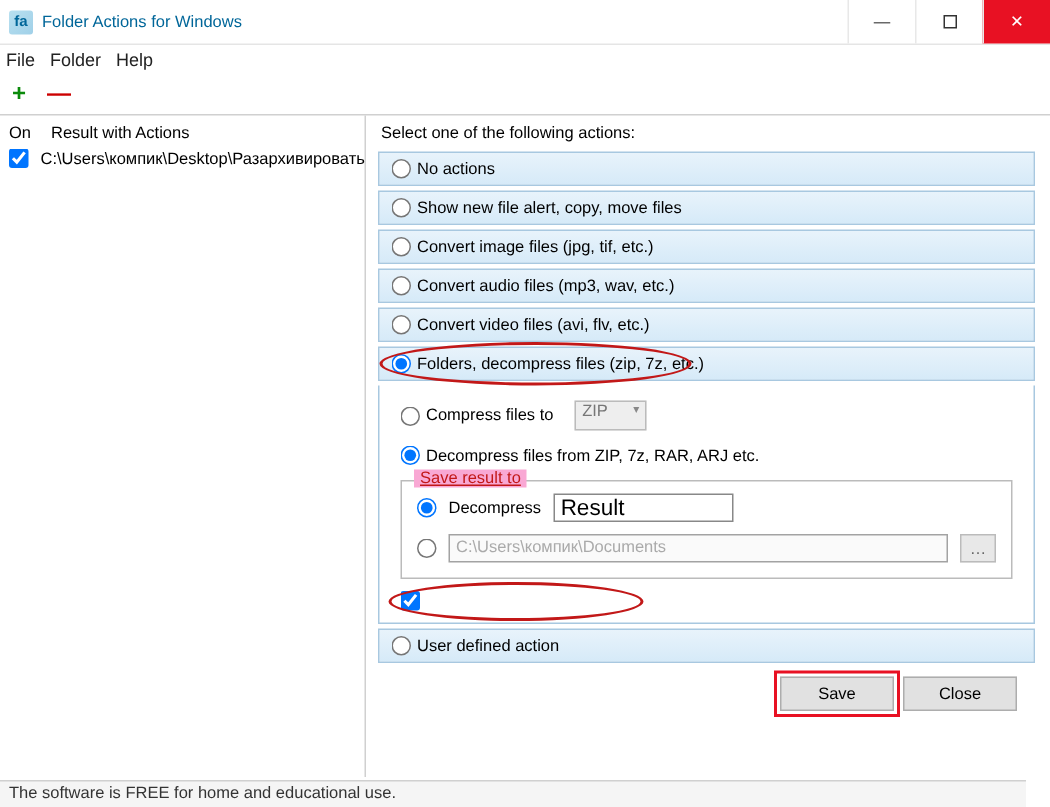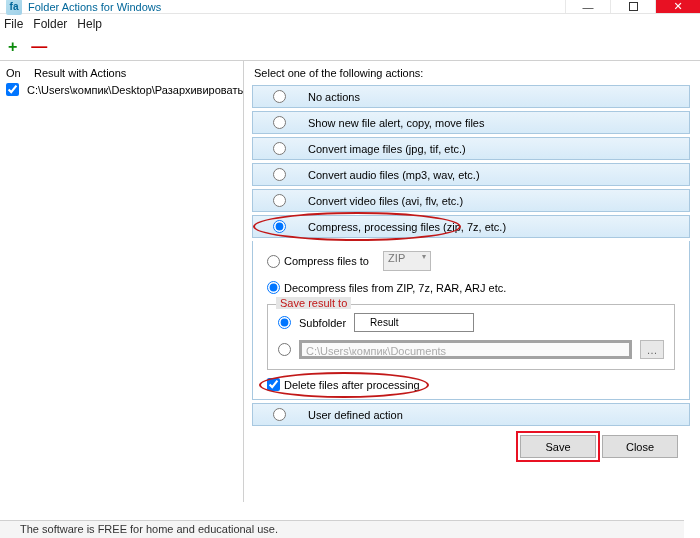--- a/index.html
+++ b/index.html
@@ -1,18 +1,18 @@
 <!DOCTYPE html>
 <html><head>
 <meta charset="utf-8">
 <style>
 * { box-sizing: border-box; margin: 0; padding: 0; }
 body { font-family: "Segoe UI", Tahoma, sans-serif; font-size: 11px; background: #fff; width: 700px; height: 538px; overflow: hidden; position: relative; }
 
-.titlebar { height: 14px; background: #fff; border-bottom: 1px solid #e5e5e5; display: flex; align-items: center; padding-left: 6px; }
+.titlebar { height: 30px; background: #fff; border-bottom: 1px solid #e5e5e5; display: flex; align-items: center; padding-left: 6px; }
 .titlebar-icon { width: 16px; height: 16px; background: linear-gradient(135deg,#b8e0f0,#a0d0e8); color: #006699; font-weight: bold; font-size: 10px; display: flex; align-items: center; justify-content: center; border-radius: 2px; margin-right: 6px; }
 .titlebar-text { color: #006699; font-size: 11px; flex: 1; }
 .win-buttons { display: flex; height: 100%; }
 .win-btn { width: 45px; height: 100%; display: flex; align-items: center; justify-content: center; border-left: 1px solid #e8e8e8; font-size: 11px; color: #333; }
 .win-btn.close { background: #e81123; color: #fff; }
 .win-btn .sq { width: 9px; height: 9px; border: 1px solid #333; }
 
 .menubar { height: 20px; display: flex; align-items: center; padding-left: 4px; gap: 10px; font-size: 12px; color: #222; }
 
 .toolbar { height: 26px; display: flex; align-items: center; padding-left: 8px; gap: 14px; }
@@ -22,45 +22,45 @@
 .main { display: flex; height: 442px; border-top: 1px solid #d0d0d0; }
 .left-pane { width: 244px; border-right: 1px solid #d0d0d0; padding: 4px 2px; }
 .col-header { display: flex; background: #fff; }
 .col-header span { padding: 2px 4px; }
 .col-on { width: 28px; }
 .row { display: flex; align-items: center; padding: 2px 4px; }
 .row input[type=checkbox] { margin-right: 8px; }
 
 .right-pane { flex: 1; padding: 6px 10px 6px 8px; overflow: hidden; }
 .select-label { margin-bottom: 6px; padding-left: 2px; }
-.action-opt { background: linear-gradient(#e8f3fb,#d6eaf8); border: 1px solid #a8c8e0; padding: 4px 20px; margin-bottom: 3px; display: flex; align-items: center; gap: 22px; position: relative; }
+.action-opt { background: linear-gradient(#e8f3fb,#d6eaf8); border: 1px solid #a8c8e0; padding: 4px 8px; margin-bottom: 3px; display: flex; align-items: center; gap: 4px; position: relative; }
 .action-opt input[type=radio] { margin: 0; }
 .ring { position: absolute; border: 2px solid #c21818; border-radius: 50%/50%; pointer-events: none; }
 .ring1 { left: 0px; top: -4px; width: 208px; height: 29px; }
 
 .detail-panel { border: 1px solid #a8c8e0; border-top: none; padding: 10px 14px 8px; background: #fff; margin-bottom: 3px; }
 .detail-row { display: flex; align-items: center; gap: 4px; margin-bottom: 10px; }
 .combo { width: 48px; height: 20px; background: #eee; border: 1px solid #bbb; display: inline-flex; justify-content: space-between; padding: 0 4px; color: #777; font-size: 11px; }
 .combo .arrow { font-size: 8px; color: #888; }
 
 .fieldset { border: 1px solid #bbb; padding: 8px 10px 10px; margin-top: 4px; position: relative; }
-.fieldset .legend { position: absolute; top: -8px; left: 8px; background: #e5e5e5; padding: 0 4px; color: #c21818; }
+.fieldset .legend { position: absolute; top: -8px; left: 8px; background: #f9a8d4; padding: 0 4px; color: #c21818; text-decoration: underline; }
 .fieldset-row { display: flex; align-items: center; gap: 8px; margin-bottom: 8px; }
-.text-input { border: 1px solid #888; padding: 2px 15px; font-size: 10px; height: 19px; }
-.text-disabled { border: 3px solid #a3a3a3; background: #fafafa; color: #aaa; padding: 2px 4px; height: 19px; flex: 1; }
+.text-input { border: 1px solid #888; padding: 2px 4px; font-size: 15px; height: 19px; }
+.text-disabled { border: 1px solid #a3a3a3; background: #fafafa; color: #aaa; padding: 2px 4px; height: 19px; flex: 1; }
 .browse-btn { width: 24px; height: 19px; background: #e8e8e8; border: 1px solid #bbb; display: flex; align-items: center; justify-content: center; color: #666; }
 
 .check-row { display: flex; align-items: center; gap: 4px; margin-top: 8px; position: relative; }
 .ring2 { left: -8px; top: -6px; width: 170px; height: 26px; }
 
 .bottom-buttons { display: flex; justify-content: flex-end; gap: 6px; padding: 6px 12px 4px; }
 .btn { width: 76px; height: 23px; background: #e1e1e1; border: 1px solid #adadad; display: flex; align-items: center; justify-content: center; font-size: 11px; }
 .save-highlight { outline: 2px solid #e81123; outline-offset: 2px; }
 
-.statusbar { position: absolute; bottom: 0; left: 0; right: 16px; height: 18px; border-top: 1px solid #d0d0d0; padding: 2px 20px; font-size: 11px; color: #333; background: #f5f5f5; }
+.statusbar { position: absolute; bottom: 0; left: 0; right: 16px; height: 18px; border-top: 1px solid #d0d0d0; padding: 2px 6px; font-size: 11px; color: #333; background: #f5f5f5; }
 </style>
 </head>
 <body>
 
 <div class="titlebar">
   <div class="titlebar-icon">fa</div>
   <div class="titlebar-text">Folder Actions for Windows</div>
   <div class="win-buttons">
     <div class="win-btn">—</div>
     <div class="win-btn">
@@ -111,21 +111,21 @@
     <label class="action-opt">
       <input type="radio" name="act" style="">
       <span>Convert audio files (mp3, wav, etc.)</span>
     </label>
     <label class="action-opt">
       <input type="radio" name="act" style="">
       <span>Convert video files (avi, flv, etc.)</span>
     </label>
     <label class="action-opt" style="position:relative">
       <input type="radio" name="act" checked="" style="">
-      <span>Compress, processing files (zip, 7z, etc.)</span>
+      <span>Folders, decompress files (zip, 7z, etc.)</span>
       <span class="ring ring1"></span>
     </label>
 
     <div class="detail-panel">
       <div class="detail-row">
         <input type="radio" name="sub" style="">
         <span>Compress files to</span>
         &nbsp;&nbsp;
         <span class="combo">
           <span>ZIP</span>
@@ -134,33 +134,32 @@
       </div>
       <div class="detail-row">
         <input type="radio" name="sub" checked="" style="">
         <span>Decompress files from  ZIP, 7z, RAR, ARJ etc.</span>
       </div>
 
       <div class="fieldset">
         <div class="legend">Save result to</div>
         <div class="fieldset-row">
           <input type="radio" name="res" checked="" style="">
-          <span>Subfolder</span>
+          <span>Decompress</span>
           <input class="text-input" style="width: 120px;" value="Result">
         </div>
         <div class="fieldset-row" style="margin-bottom:0">
           <input type="radio" name="res" style="">
           <span class="text-disabled">C:\Users\компик\Documents</span>
           <span class="browse-btn">…</span>
         </div>
       </div>
 
       <div class="check-row">
         <input type="checkbox" checked="" style="">
-        <span>Delete files after processing</span>
         <span class="ring ring2"></span>
       </div>
     </div>
 
     <label class="action-opt">
       <input type="radio" name="act" style="">
       <span>User defined action</span>
     </label>
 
     <div class="bottom-buttons">

